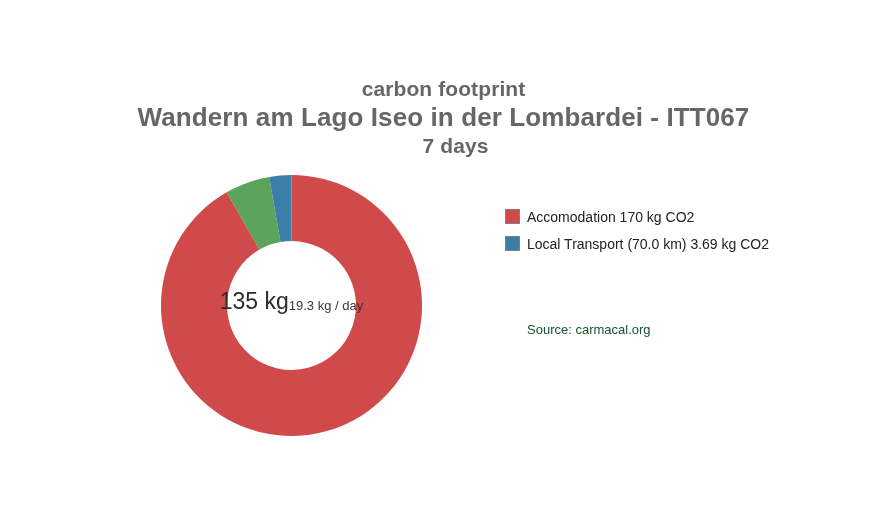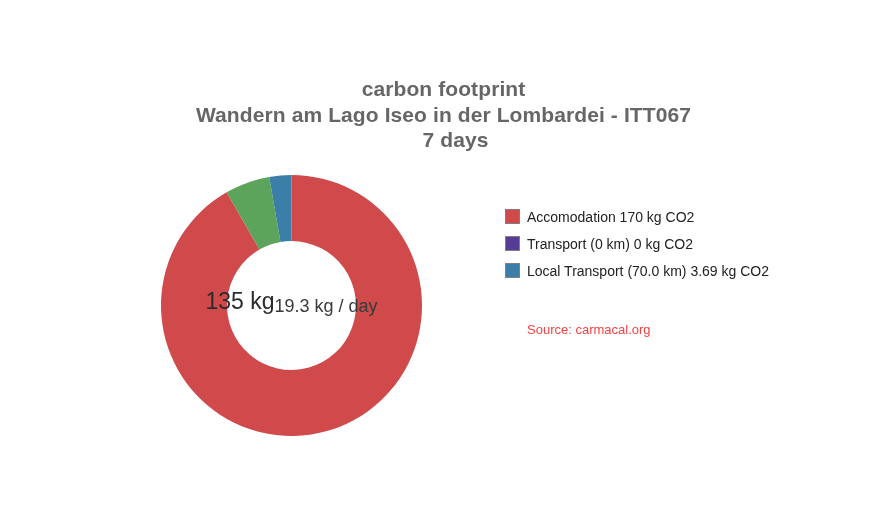--- a/index.html
+++ b/index.html
@@ -28,21 +28,21 @@
     position: absolute;
     left: 0;
     top: 76px;
     width: 887px;
     text-align: center;
     color: #666666;
     font-weight: bold;
     line-height: 1.22;
   }
   .title-line-1 { font-size: 21px; letter-spacing: 0.1px; }
-  .title-line-2 { font-size: 21px; letter-spacing: 0.1px; }
+  .title-line-2 { font-size: 26px; letter-spacing: 0.1px; }
   .title-line-3 { font-size: 21px; letter-spacing: 0.1px; padding-left: 24px; }
 
   
   .donut-wrap {
     position: absolute;
     left: 161px;
     top: 175px;
     width: 261px;
     height: 261px;
   }
@@ -64,21 +64,21 @@
     justify-content: center;
     pointer-events: none;
   }
   .center-total {
     font-size: 23px;
     color: #2b2b2b;
     line-height: 1;
     margin-bottom: 9px;
   }
   .center-per-day {
-    font-size: 18px;
+    font-size: 13px;
     color: #3a3a3a;
     line-height: 1;
   }
 
   
   .legend {
     position: absolute;
     left: 505px;
     top: 203px;
     width: 330px;
@@ -102,21 +102,21 @@
     white-space: nowrap;
     line-height: 1;
   }
 
   
   .source {
     position: absolute;
     left: 527px;
     top: 322px;
     font-size: 13px;
-    color: #ef4444;
+    color: #14532d;
     white-space: nowrap;
   }
 </style>
 </head>
 <body>
 
 <div id="canvas">
 
   <div class="title-block">
     <div class="title-line-1">carbon footprint</div>
@@ -137,24 +137,20 @@
       <div class="center-per-day">19.3 kg / day</div>
     </div>
   </div>
 
   <div class="legend" id="legend">
       <div class="legend-item">
         <span class="legend-swatch" style="background: rgb(208, 73, 75);"></span>
         <span class="legend-text">Accomodation 170 kg CO2</span>
       </div>
       <div class="legend-item">
-        <span class="legend-swatch" style="background: rgb(85, 61, 150);"></span>
-        <span class="legend-text">Transport (0 km) 0 kg CO2</span>
-      </div>
-      <div class="legend-item">
         <span class="legend-swatch" style="background: rgb(59, 126, 168);"></span>
         <span class="legend-text">Local Transport (70.0 km) 3.69 kg CO2</span>
       </div>
     </div>
 
   <div class="source">Source: carmacal.org</div>
 
 </div>
 
 </body></html>

